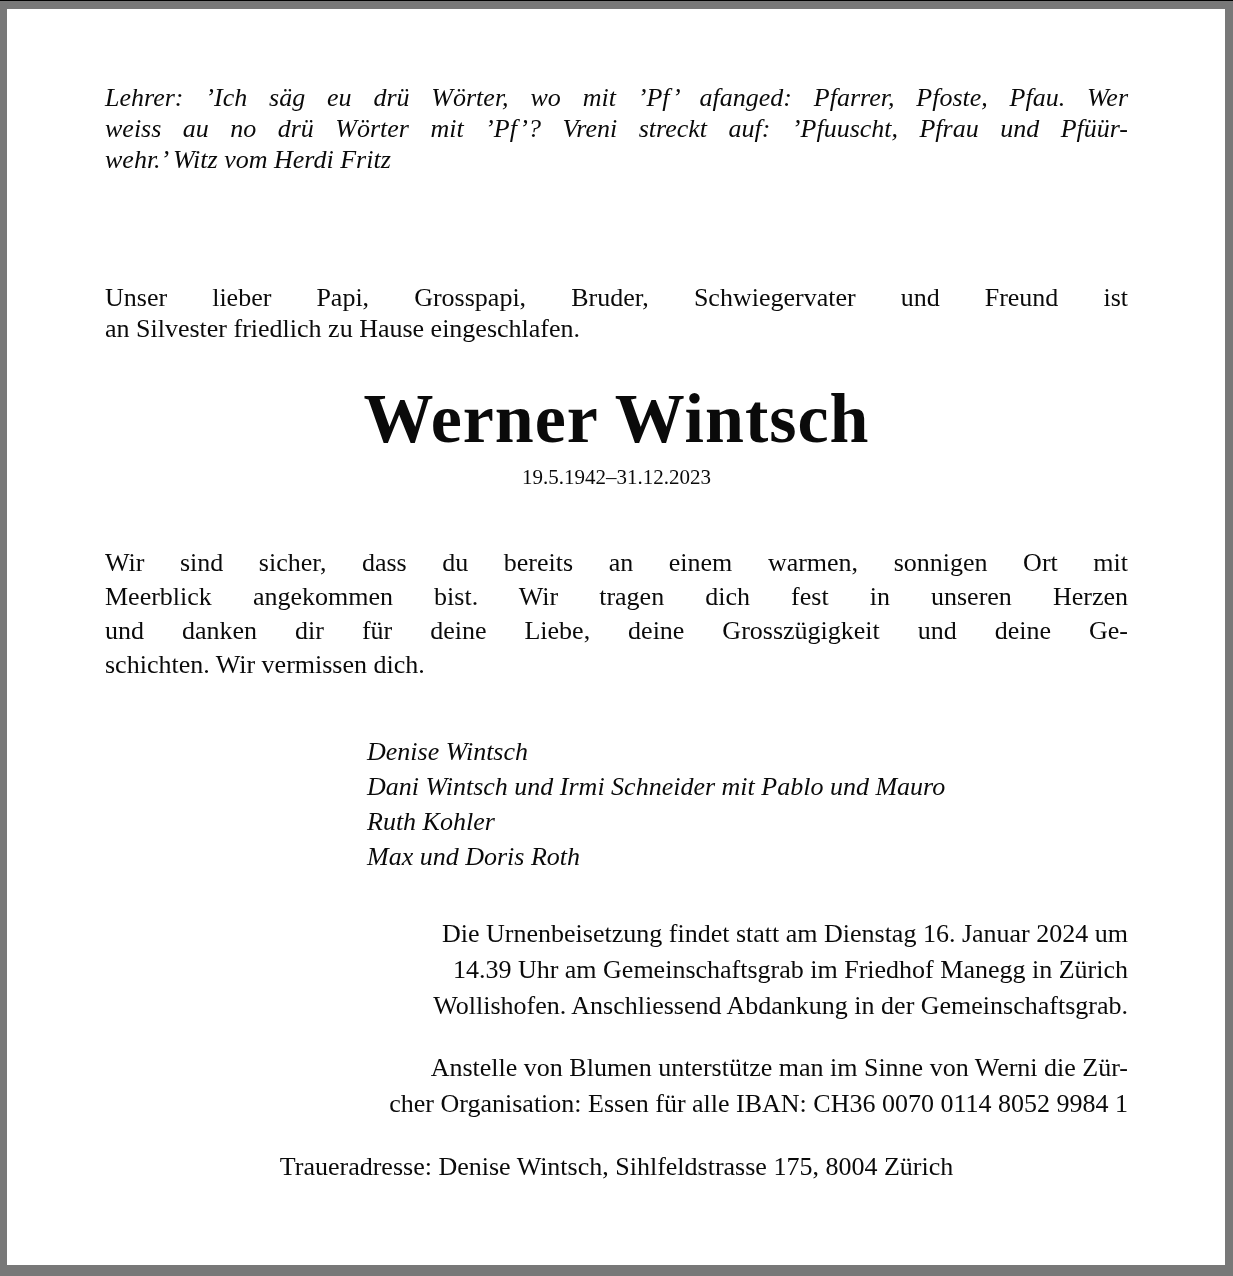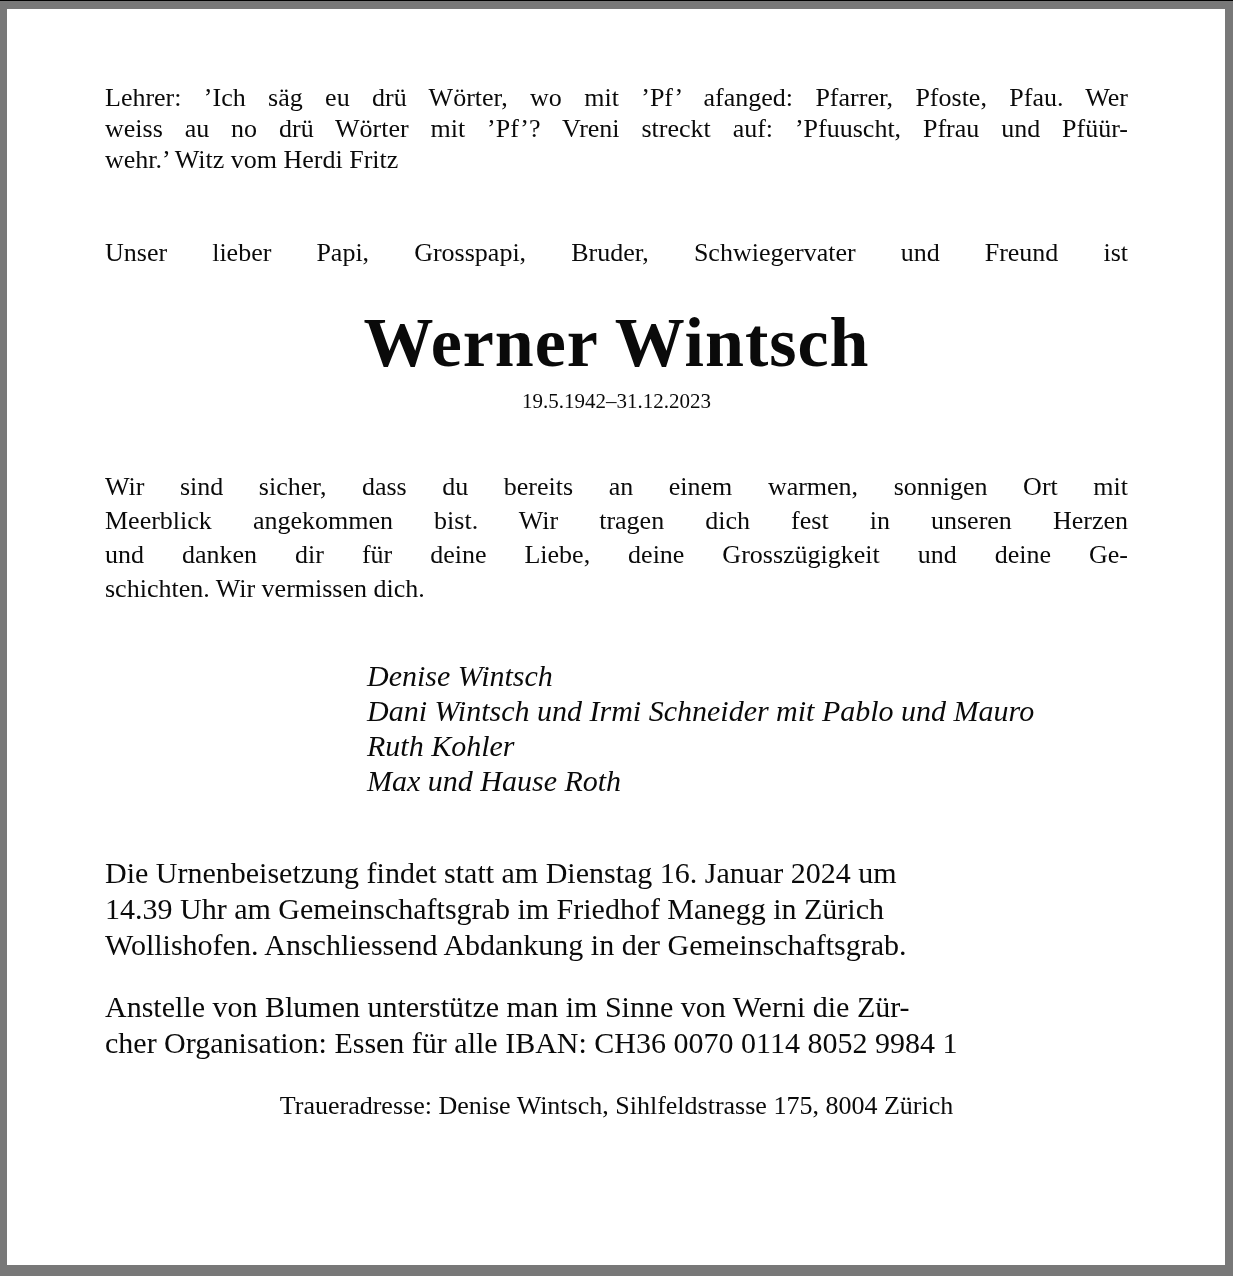--- a/index.html
+++ b/index.html
@@ -26,49 +26,49 @@
   .para {
     font-size: 26px;
     line-height: 31px;
   }
   .para div { white-space: nowrap; }
   .just {
     text-align: justify;
     text-align-last: justify;
     white-space: normal !important;
   }
-  .joke { margin-bottom: 62px; }
+  .joke { margin-bottom: 107px; font-style: italic; }
   .intro { margin-bottom: 0; }
   .deceased-name {
     margin-top: 36px;
     text-align: center;
     font-weight: bold;
     font-size: 70px;
     line-height: 78px;
     letter-spacing: 1px;
   }
   .life-dates {
     text-align: center;
     font-size: 21px;
     line-height: 34px;
     margin-top: 2px;
     margin-bottom: 52px;
   }
   .tribute { line-height: 34px; margin-bottom: 52px; }
   .mourners {
     font-style: italic;
-    font-size: 30px;
+    font-size: 26px;
     line-height: 35px;
     margin-left: 262px;
-    margin-bottom: 57px;
+    margin-bottom: 42px;
   }
   .center-para {
-    font-size: 30px;
+    font-size: 26px;
     line-height: 36px;
-    text-align: left;
+    text-align: right;
   }
   .funeral { margin-bottom: 26px; }
   .donation { margin-bottom: 27px; font-family: Liberation Serif, serif; }
   .address {
     text-align: center;
     font-size: 26px;
     line-height: 36px;
   }
 </style>
 </head>
@@ -78,38 +78,39 @@
   <div class="page">
 
     <div class="para joke">
         <div class="just">Lehrer: ’Ich säg eu drü Wörter, wo mit ’Pf’ afanged: Pfarrer, Pfoste, Pfau. Wer</div>
         <div class="just">weiss au no drü Wörter mit ’Pf’? Vreni streckt auf: ’Pfuuscht, Pfrau und Pfüür-</div>
         <div>wehr.’ Witz vom Herdi Fritz</div>
       </div>
 
     <div class="para intro">
         <div class="just">Unser lieber Papi, Grosspapi, Bruder, Schwiegervater und Freund ist</div>
+        <div>an Silvester friedlich zu Hause eingeschlafen.</div>
       </div>
 
     <div class="deceased-name">Werner Wintsch</div>
 
     <div class="life-dates">19.5.1942–31.12.2023</div>
 
     <div class="para tribute">
         <div class="just">Wir sind sicher, dass du bereits an einem warmen, sonnigen Ort mit</div>
         <div class="just">Meerblick angekommen bist. Wir tragen dich fest in unseren Herzen</div>
         <div class="just">und danken dir für deine Liebe, deine Grosszügigkeit und deine Ge-</div>
         <div>schichten. Wir vermissen dich.</div>
       </div>
 
     <div class="mourners">
         <div>Denise Wintsch</div>
         <div>Dani Wintsch und Irmi Schneider mit Pablo und Mauro</div>
         <div>Ruth Kohler</div>
-        <div>Max und Hause Roth</div>
+        <div>Max und Doris Roth</div>
       </div>
 
     <div class="center-para funeral">
         <div>Die Urnenbeisetzung findet statt am Dienstag 16. Januar 2024 um</div>
         <div>14.39 Uhr am Gemeinschaftsgrab im Friedhof Manegg in Zürich</div>
         <div>Wollishofen. Anschliessend Abdankung in der Gemeinschaftsgrab.</div>
       </div>
 
     <div class="center-para donation">
         <div>Anstelle von Blumen unterstütze man im Sinne von Werni die Zür-</div>

